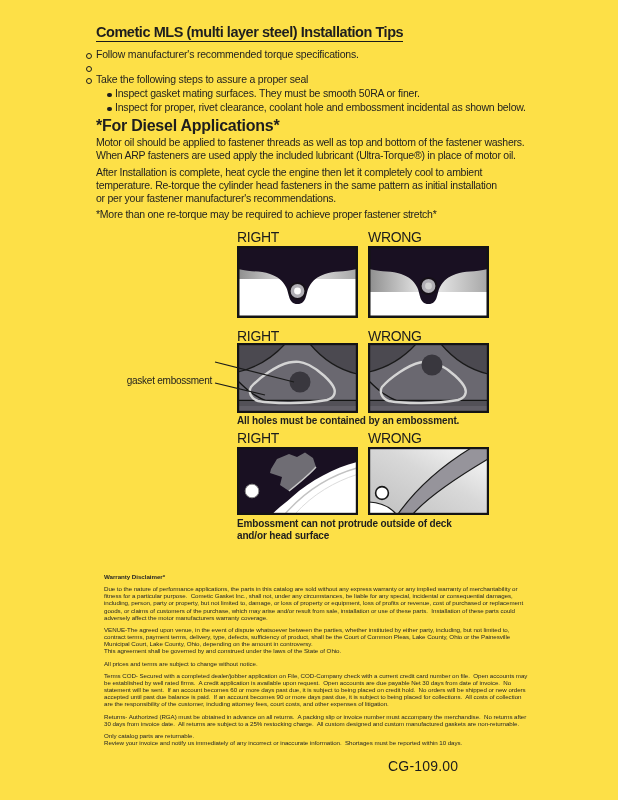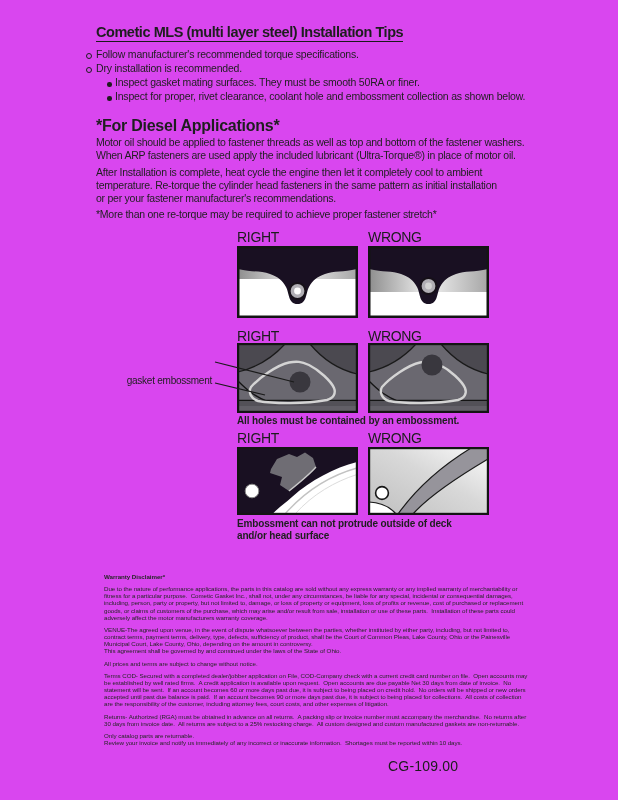--- a/index.html
+++ b/index.html
@@ -1,16 +1,16 @@
 <!DOCTYPE html>
 <html><head>
 <meta charset="utf-8">
 <style>
   html,body{margin:0;padding:0;background:#fff;}
-  .page{position:relative;width:618px;height:800px;background:#d946ef;
+  .page{position:relative;width:618px;height:800px;background:#fde047;
         font-family:"Liberation Sans",sans-serif;color:#1e1e1e;overflow:hidden;}
   .title{position:absolute;left:96px;top:24px;font-size:14.5px;font-weight:bold;
          letter-spacing:-0.45px;border-bottom:1.5px solid #1a1a1a;padding-bottom:1px;white-space:pre;}
   .tips{position:absolute;left:86px;top:47px;font-size:10.5px;letter-spacing:-0.2px;line-height:14px;}
   .tip{display:flex;align-items:center;}
   .tip.l2{padding-left:21px;}
   .b1{width:4px;height:4px;border:1px solid #1e1e1e;border-radius:50%;margin:4.5px 4px 0 0;flex:none;}
   .b2{width:4.5px;height:4.5px;background:#1e1e1e;border-radius:50%;margin:4.5px 3.5px 0 0;flex:none;}
   .h2{position:absolute;left:96px;top:117px;font-size:16px;font-weight:bold;letter-spacing:-0.25px;white-space:pre;}
   .para{position:absolute;left:96px;font-size:10.5px;line-height:13px;letter-spacing:-0.25px;white-space:pre;}
@@ -35,29 +35,32 @@
 
   <div class="title">Cometic MLS (multi layer steel) Installation Tips</div>
 
   <div class="tips">
     <div class="tip l1">
         <span class="b1"></span>
         <span>Follow manufacturer's recommended torque specifications.</span>
       </div>
     <div class="tip l1">
         <span class="b1"></span>
-        <span>Dry installation is recommended.</span>
+      </div>
+    <div class="tip l1">
+        <span class="b1"></span>
+        <span>Take the following steps to assure a proper seal</span>
       </div>
     <div class="tip l2">
         <span class="b2"></span>
         <span>Inspect gasket mating surfaces.  They must be smooth 50RA or finer.</span>
       </div>
     <div class="tip l2">
         <span class="b2"></span>
-        <span>Inspect for proper, rivet clearance, coolant hole and embossment collection as shown below.</span>
+        <span>Inspect for proper, rivet clearance, coolant hole and embossment incidental as shown below.</span>
       </div>
   </div>
 
   <div class="h2">*For Diesel Applications*</div>
   <div class="para p2">After Installation is complete, heat cycle the engine then let it completely cool to ambient
 temperature. Re-torque the cylinder head fasteners in the same pattern as initial installation
 or per your fastener manufacturer's recommendations.</div>
   <div class="para p1">Motor oil should be applied to fastener threads as well as top and bottom of the fastener washers.
 When ARP fasteners are used apply the included lubricant (Ultra-Torque®) in place of motor oil.</div>
   <div class="para note">*More than one re-torque may be required to achieve proper fastener stretch*</div>

